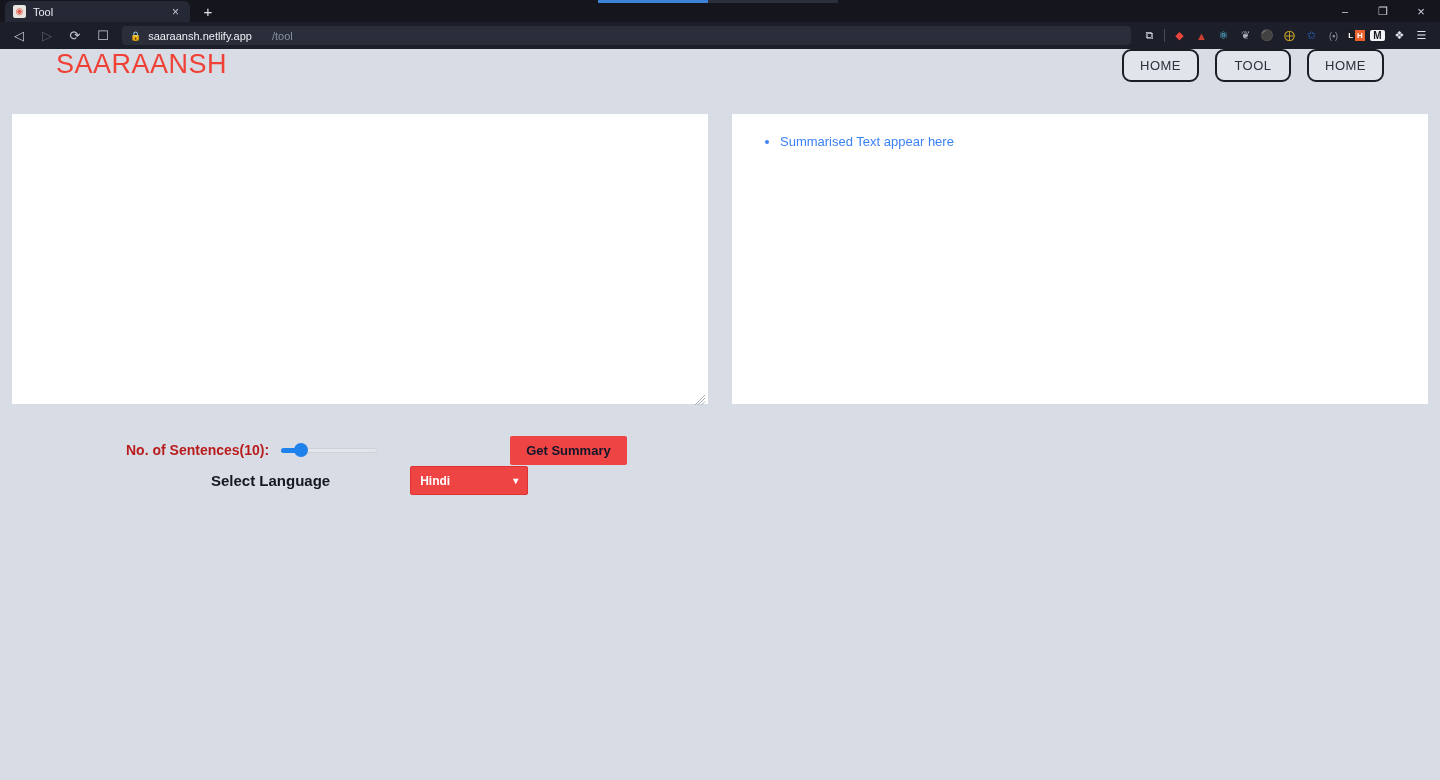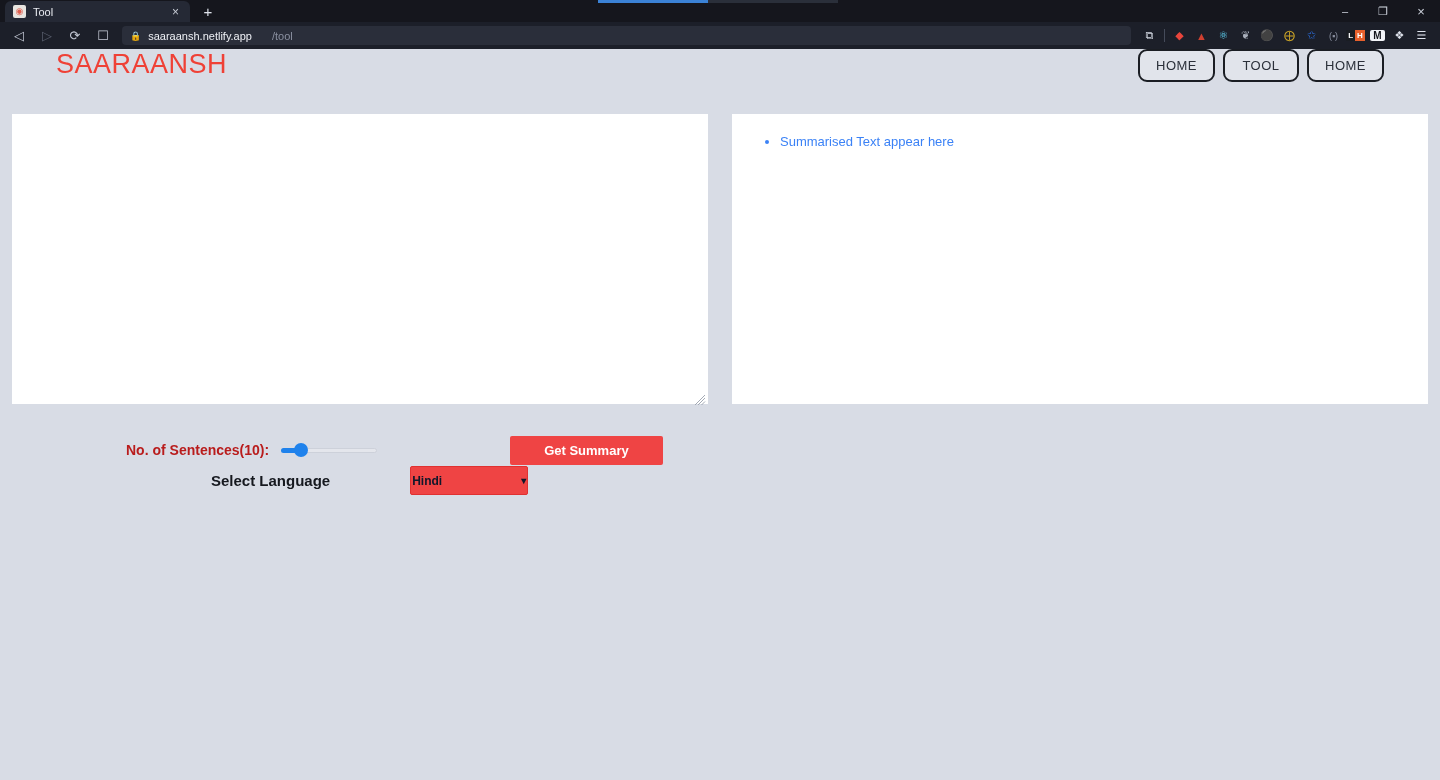--- a/index.html
+++ b/index.html
@@ -80,21 +80,21 @@
   
   .page { width:1440px; height:731px; background:#d8dce5; position:relative; }
 
   header.site {
     height:65px; display:flex; align-items:flex-start; justify-content:space-between;
     padding:0 56px;
   }
   .logo {
     font-size:27px; color:#ef4136; letter-spacing:0.5px; font-weight:400;
   }
-  nav.site-nav { display:flex; gap:8px; }
+  nav.site-nav { display:flex; gap:16px; }
   .nav-btn {
     min-width:76px; height:33px; padding:0 16px;
     background:#e1e4eb; border:2px solid #1a1d23; border-radius:9px;
     color:#2b303a; font-size:13px; letter-spacing:0.5px;
     display:flex; align-items:center; justify-content:center; cursor:pointer;
     font-family:"Liberation Sans", sans-serif;
   }
 
   .panels { display:flex; gap:24px; padding:0 12px; }
   .input-panel {
@@ -133,34 +133,34 @@
   }
   .slider-fill {
     position:absolute; left:0; height:5px; width:20px; background:#1f82ec;
     border-radius:3px;
   }
   .slider-thumb {
     position:absolute; left:13px; width:14px; height:14px; border-radius:50%;
     background:#1f82ec; cursor:pointer;
   }
   .get-summary {
-    margin-left:133px; background:#ef4444; color:#ffffff; border:none;
-    padding:0 34px; height:29px; font-size:13px; font-weight:bold;
+    margin-left:133px; background:#ef4444; color:#0f172a; border:none;
+    padding:0 16px; height:29px; font-size:13px; font-weight:bold;
     cursor:pointer; font-family:"Liberation Sans", sans-serif;
     border-radius:2px; display:flex; align-items:center; justify-content:center;
   }
 
   .row2 { display:flex; align-items:center; padding-left:211px; }
   .lang-label {
     font-size:15px; font-weight:bold; color:#15181e;
   }
   .lang-select {
     margin-left:80px; width:118px; height:29px; background:#ef4444;
-    color:#0f172a; border:1px solid #e03131; font-size:12px; font-weight:bold;
-    padding:0 1px; cursor:pointer; border-radius:2px;
+    color:#ffffff; border:1px solid #e03131; font-size:12px; font-weight:bold;
+    padding:0 9px; cursor:pointer; border-radius:2px;
     font-family:"Liberation Sans", sans-serif;
     display:flex; align-items:center; justify-content:space-between;
   }
   .chev { font-size:10px; }
 </style>
 </head>
 <body>
 
 <div class="browser">
 

